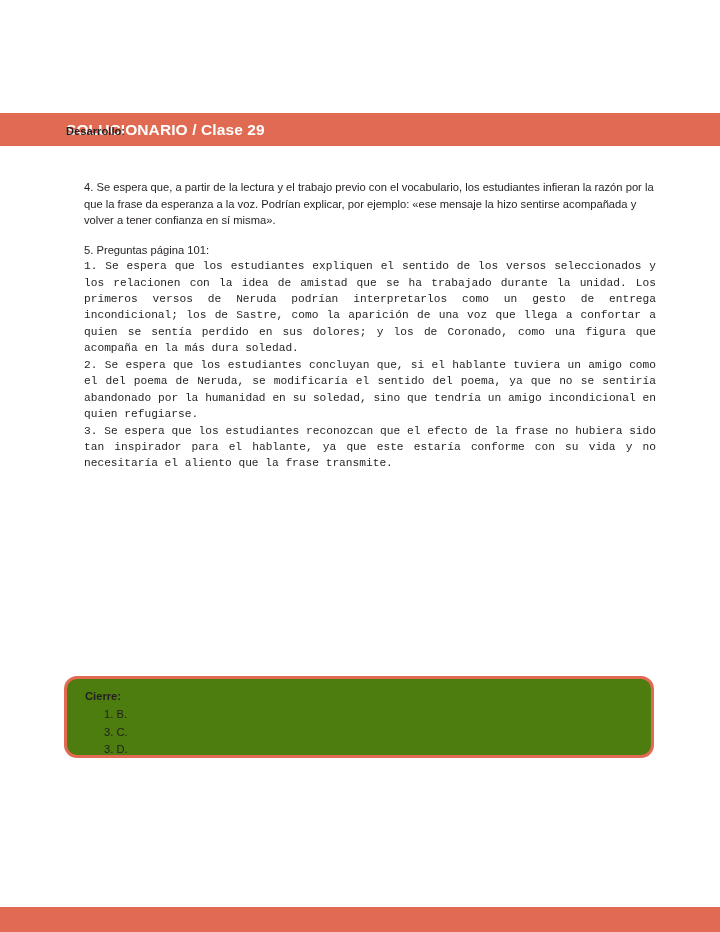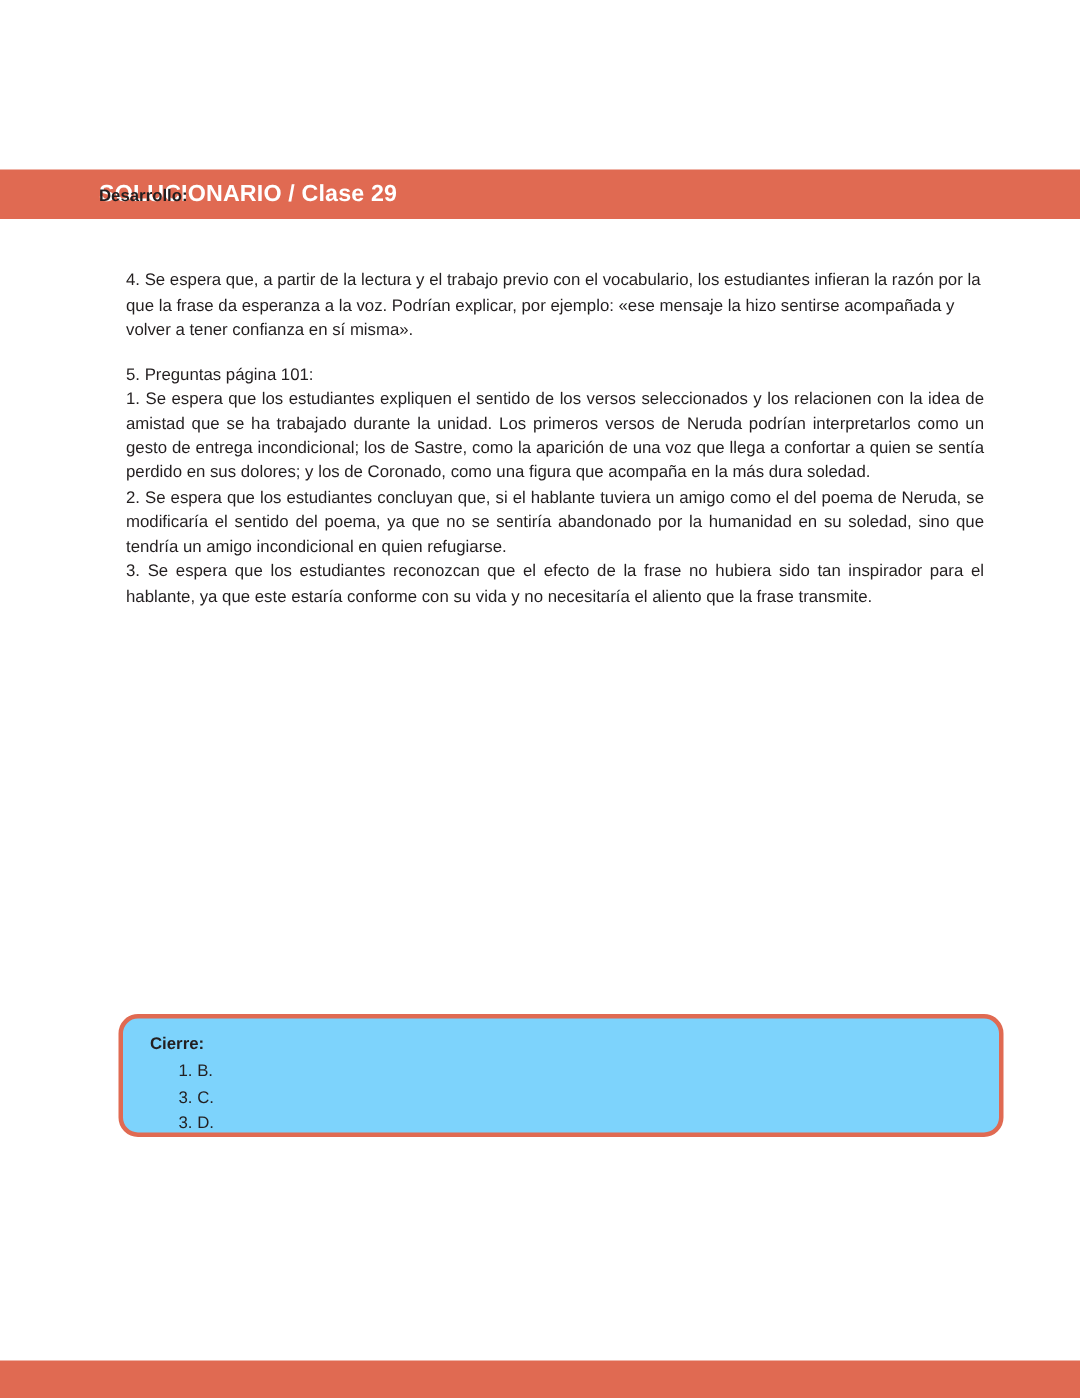--- a/index.html
+++ b/index.html
@@ -86,33 +86,34 @@
 
   .sub-list {
     padding-left: 18px;
   }
   .sub-item {
     font-size: 11.2px;
     line-height: 1.47;
     color: #231f20;
     margin: 0;
     text-align: justify;
+    font-family: Liberation Mono, monospace;
   }
 
   
   .cierre-box {
     position: absolute;
-    left: 79px;
+    left: 64px;
     top: 676px;
     width: 590px;
     height: 82px;
     border: 3px solid #e06a52;
     border-radius: 13px;
     box-sizing: border-box;
-    background: #7dd3fc;
+    background: #4d7c0f;
   }
   .cierre-inner {
     padding: 9px 0 0 18px;
   }
   .cierre-head {
     font-size: 11.2px;
     font-weight: bold;
     color: #231f20;
     line-height: 1.5;
     margin: 0;

